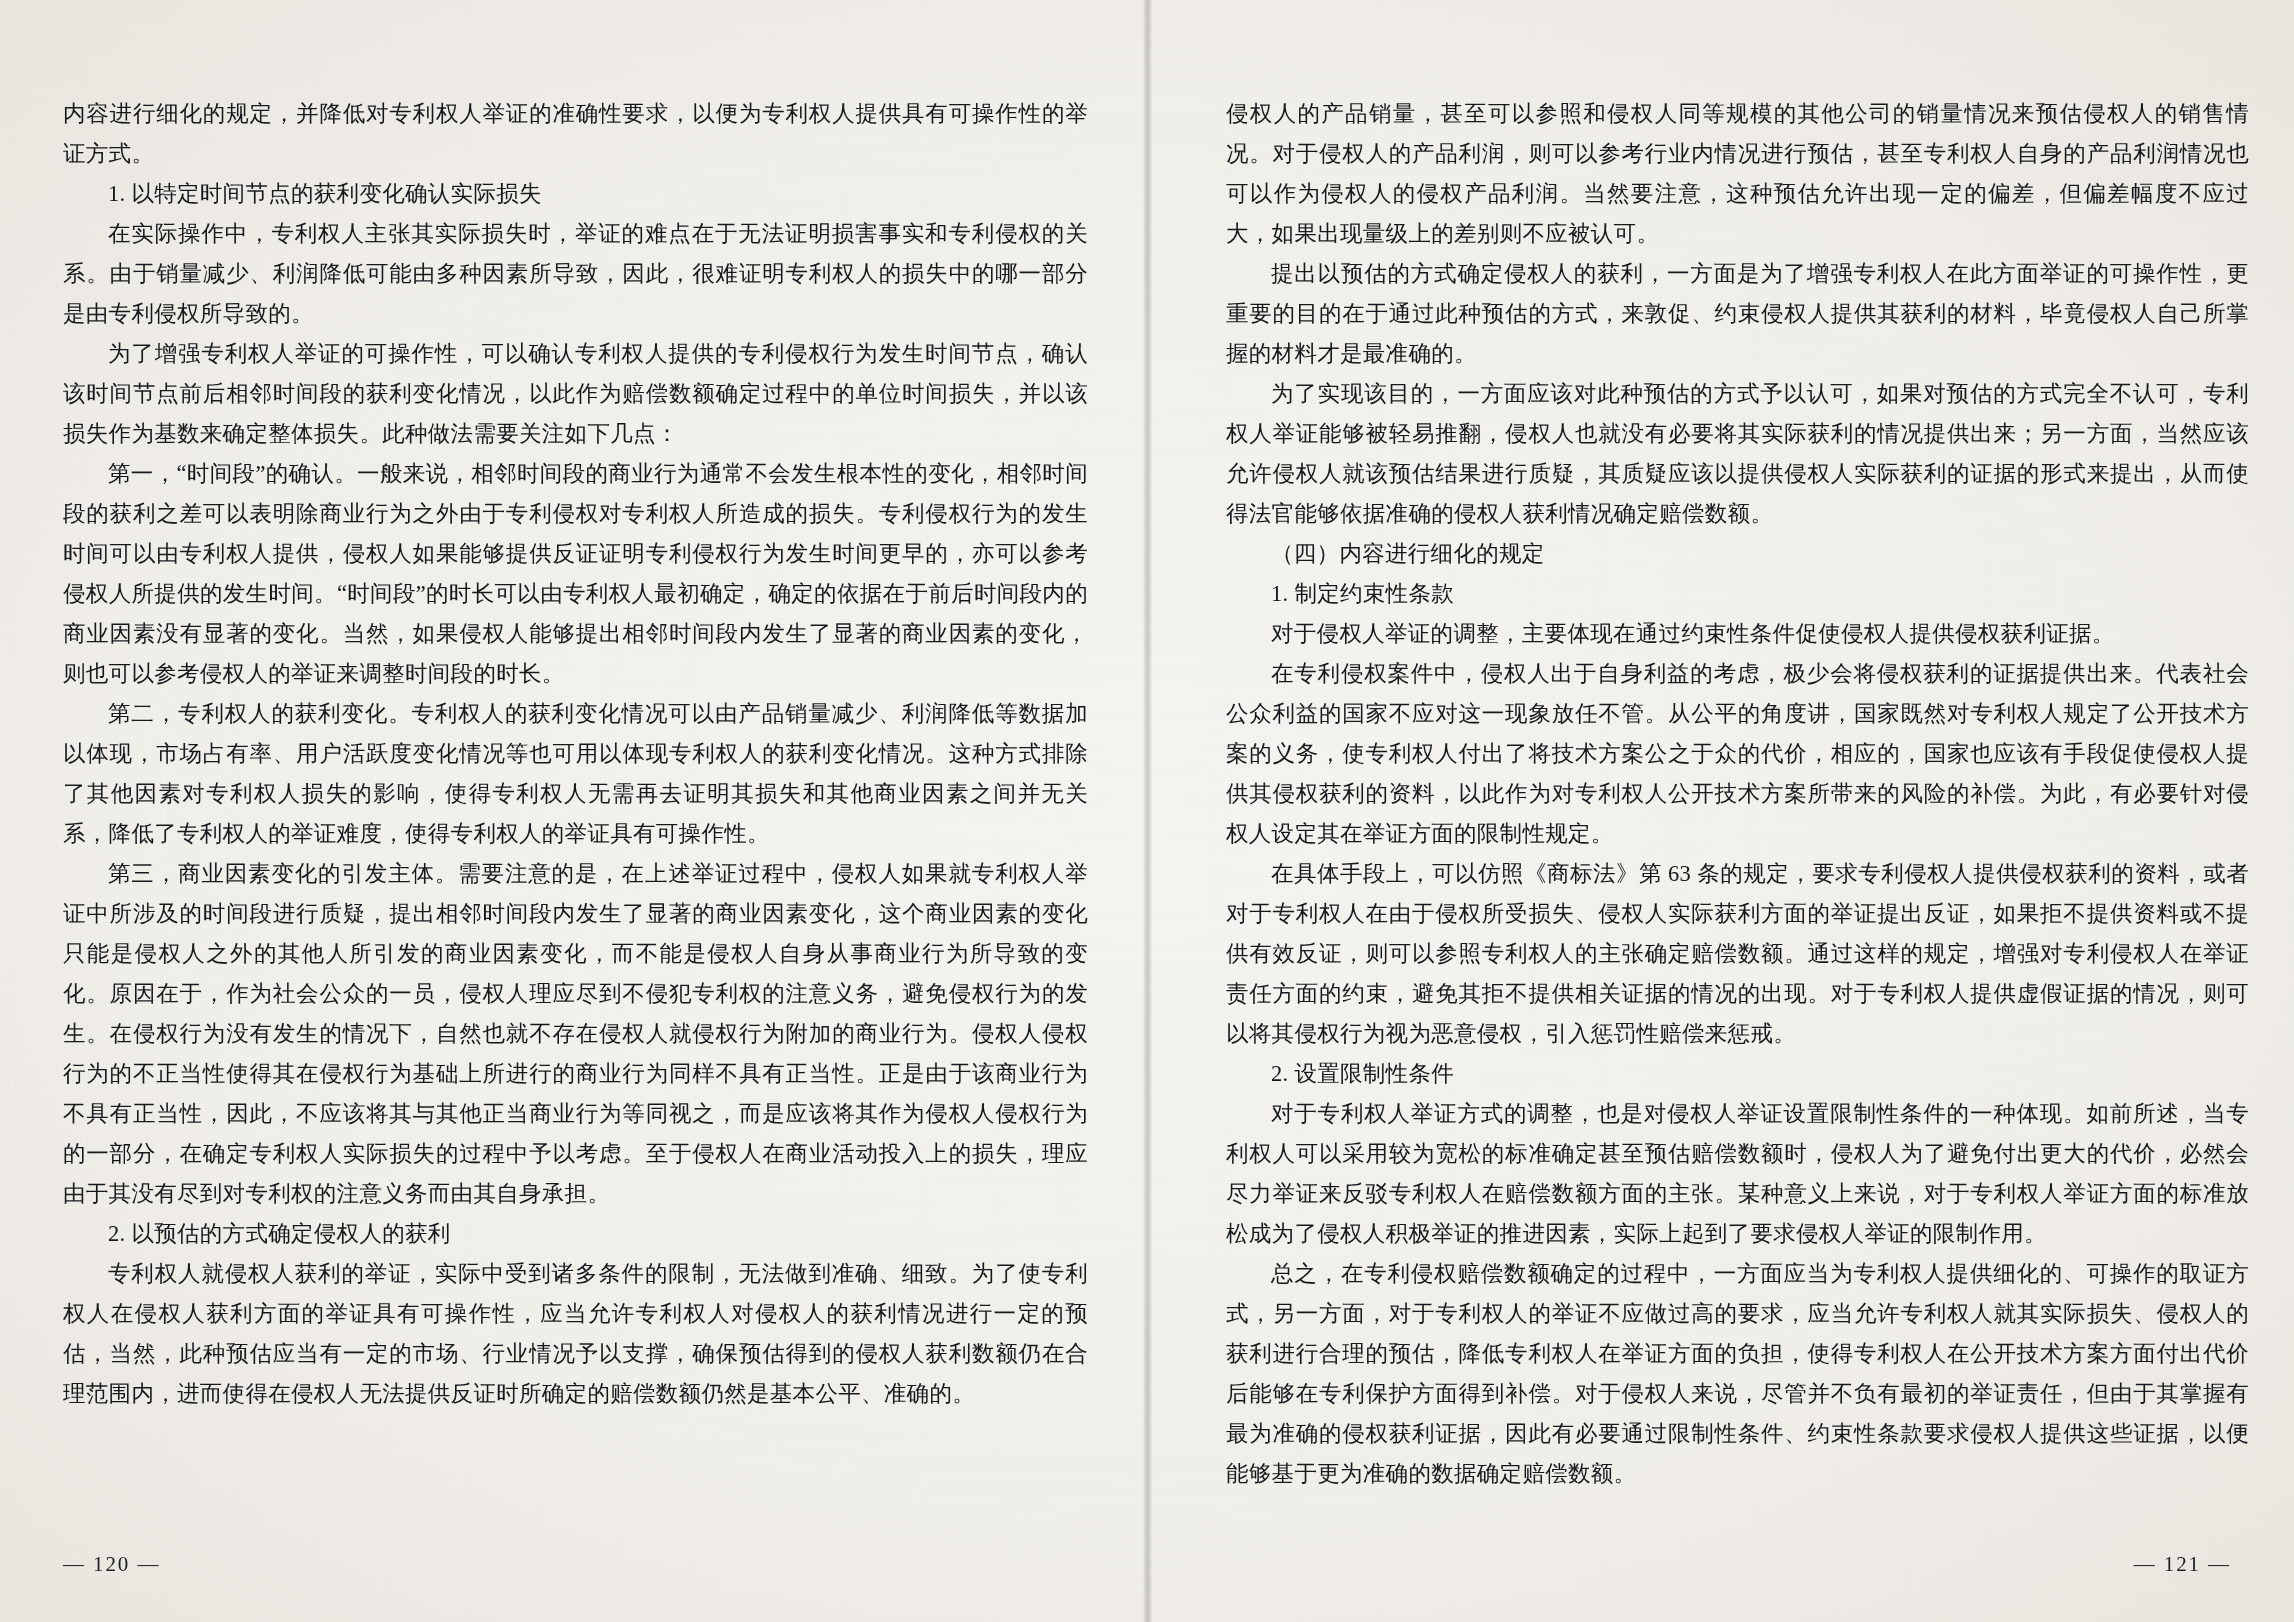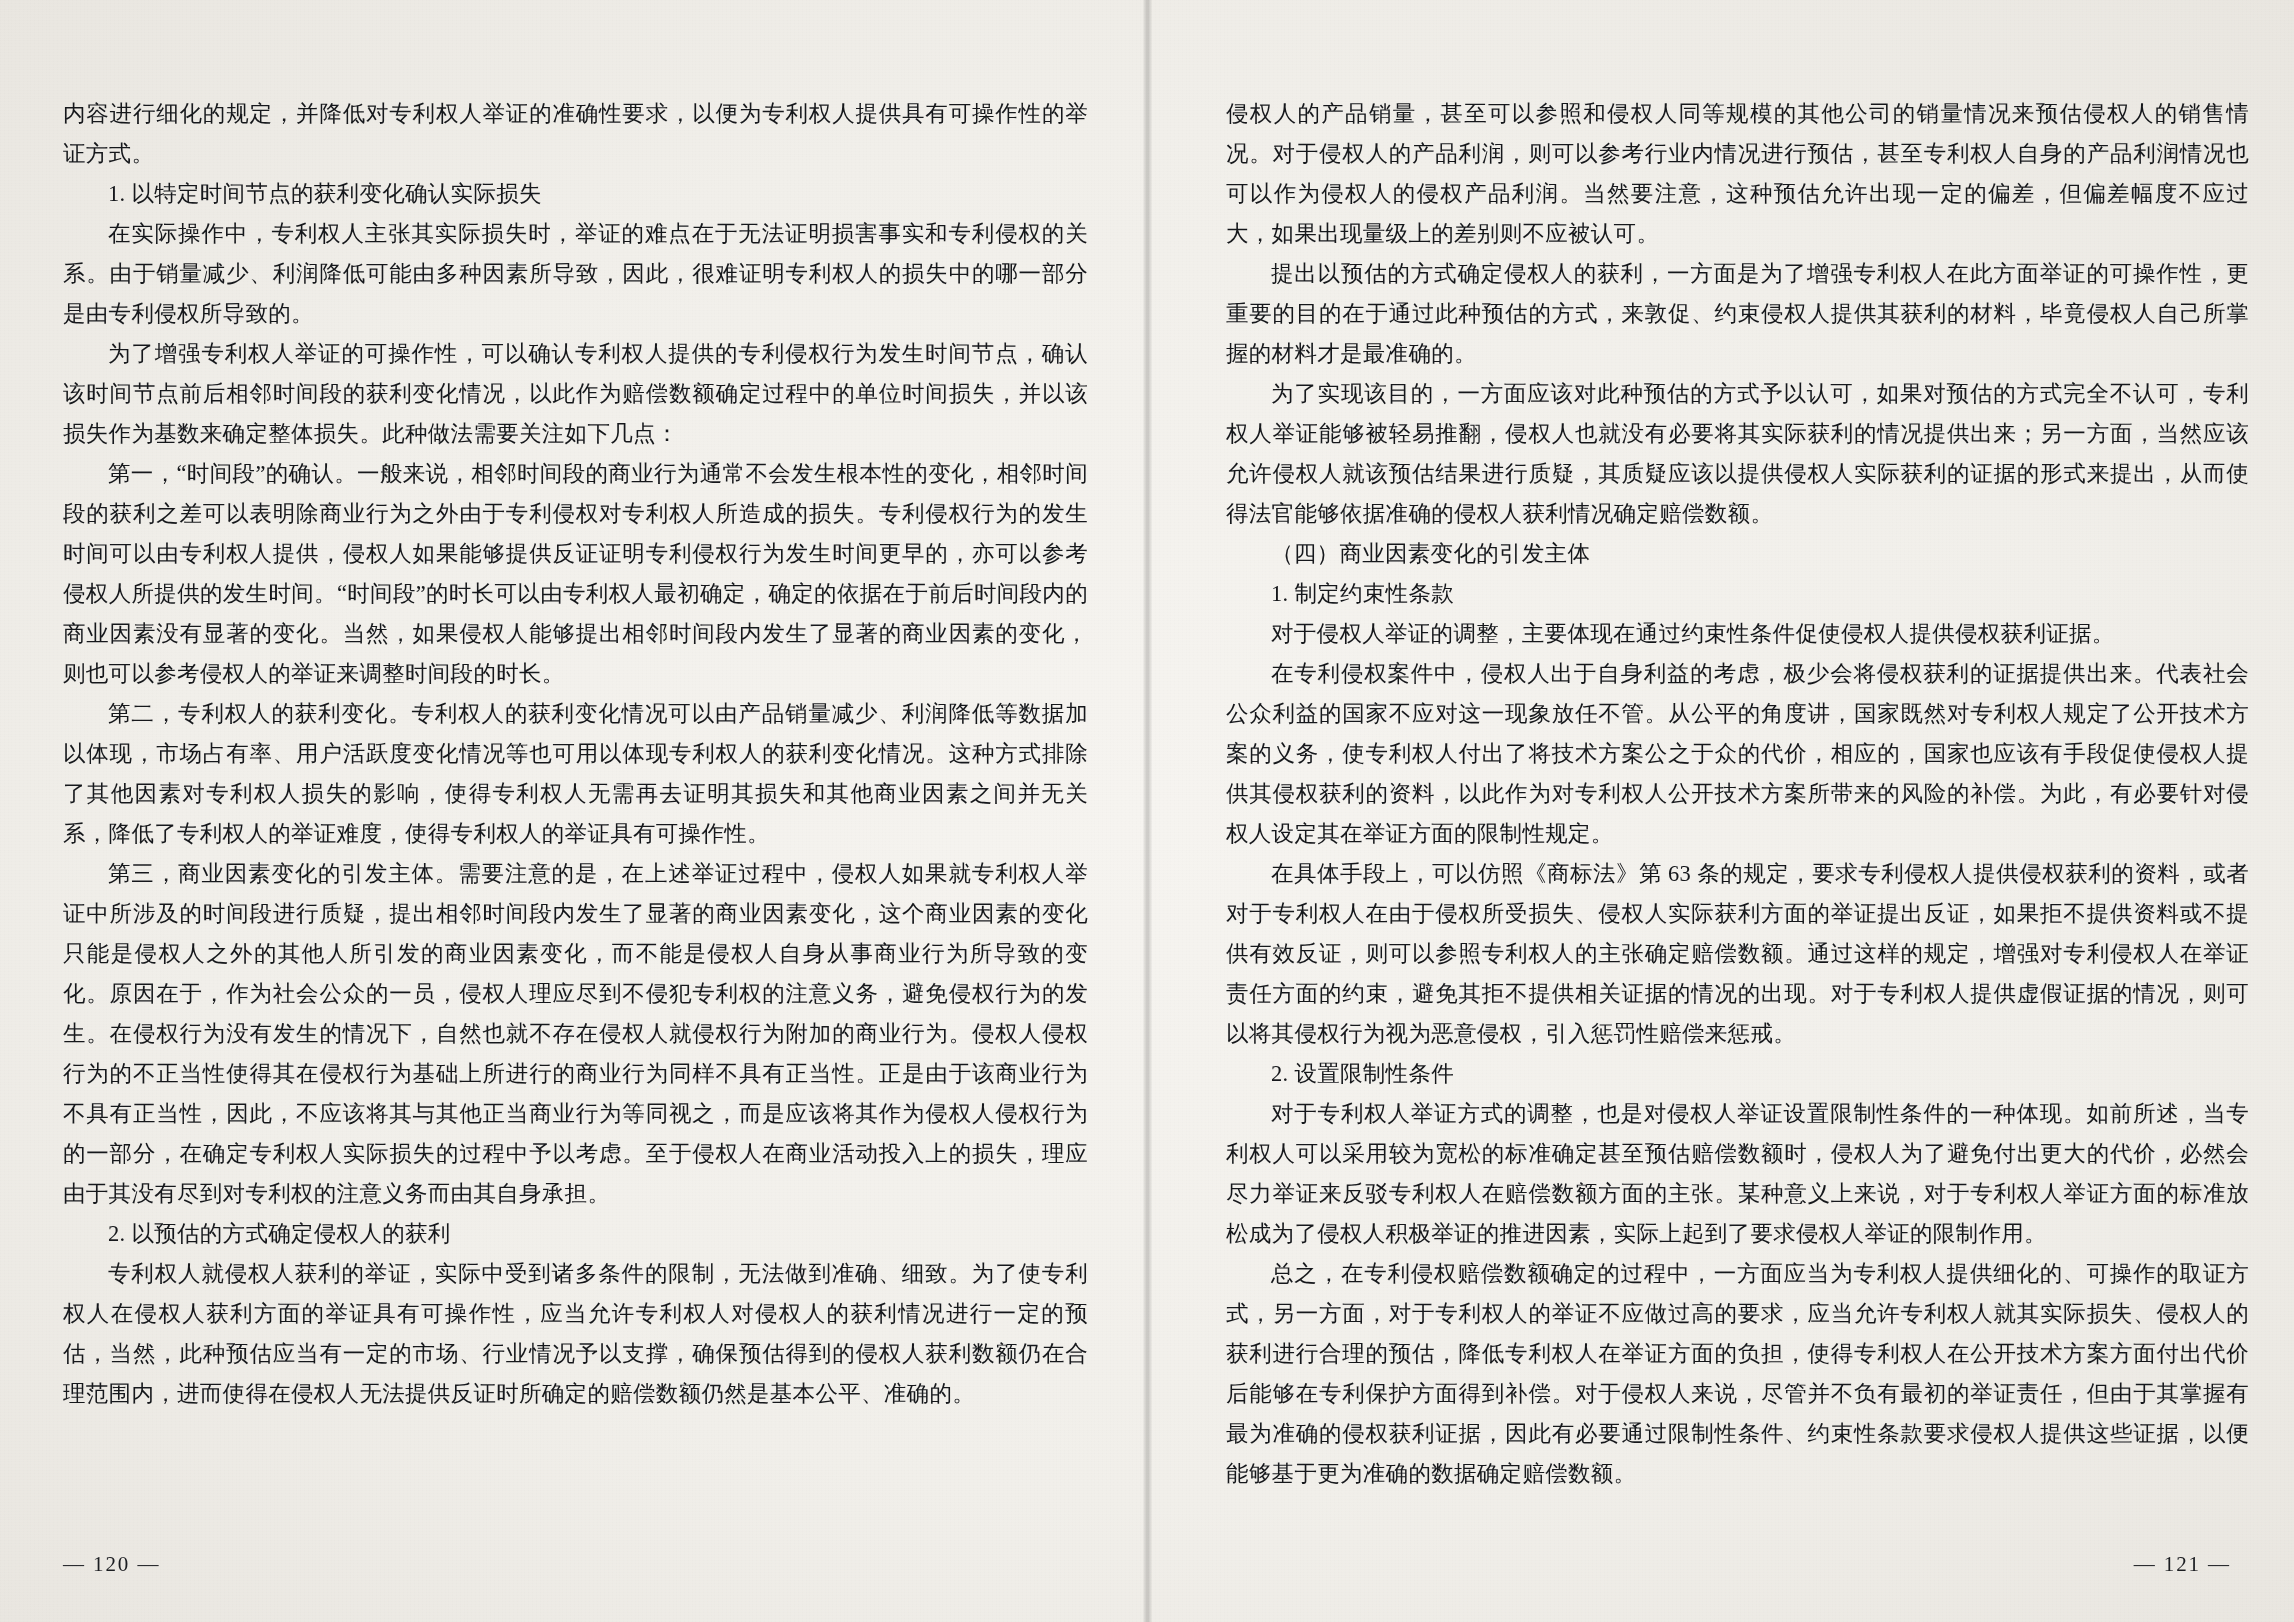--- a/index.html
+++ b/index.html
@@ -103,21 +103,21 @@
       <p class="indent">专利权人就侵权人获利的举证，实际中受到诸多条件的限制，无法做到准确、细致。为了使专利权人在侵权人获利方面的举证具有可操作性，应当允许专利权人对侵权人的获利情况进行一定的预估，当然，此种预估应当有一定的市场、行业情况予以支撑，确保预估得到的侵权人获利数额仍在合理范围内，进而使得在侵权人无法提供反证时所确定的赔偿数额仍然是基本公平、准确的。</p>
     </div>
     <div class="folio folio-left">— 120 —</div>
   </div>
 
   <div class="page page-right">
     <div class="text-block">
       <p class="body">侵权人的产品销量，甚至可以参照和侵权人同等规模的其他公司的销量情况来预估侵权人的销售情况。对于侵权人的产品利润，则可以参考行业内情况进行预估，甚至专利权人自身的产品利润情况也可以作为侵权人的侵权产品利润。当然要注意，这种预估允许出现一定的偏差，但偏差幅度不应过大，如果出现量级上的差别则不应被认可。</p>
       <p class="indent">提出以预估的方式确定侵权人的获利，一方面是为了增强专利权人在此方面举证的可操作性，更重要的目的在于通过此种预估的方式，来敦促、约束侵权人提供其获利的材料，毕竟侵权人自己所掌握的材料才是最准确的。</p>
       <p class="indent">为了实现该目的，一方面应该对此种预估的方式予以认可，如果对预估的方式完全不认可，专利权人举证能够被轻易推翻，侵权人也就没有必要将其实际获利的情况提供出来；另一方面，当然应该允许侵权人就该预估结果进行质疑，其质疑应该以提供侵权人实际获利的证据的形式来提出，从而使得法官能够依据准确的侵权人获利情况确定赔偿数额。</p>
-      <p class="heading">（四）商业因素变化的引发主体</p>
+      <p class="heading">（四）内容进行细化的规定</p>
       <p class="heading">1. 制定约束性条款</p>
       <p class="indent">对于侵权人举证的调整，主要体现在通过约束性条件促使侵权人提供侵权获利证据。</p>
       <p class="indent">在专利侵权案件中，侵权人出于自身利益的考虑，极少会将侵权获利的证据提供出来。代表社会公众利益的国家不应对这一现象放任不管。从公平的角度讲，国家既然对专利权人规定了公开技术方案的义务，使专利权人付出了将技术方案公之于众的代价，相应的，国家也应该有手段促使侵权人提供其侵权获利的资料，以此作为对专利权人公开技术方案所带来的风险的补偿。为此，有必要针对侵权人设定其在举证方面的限制性规定。</p>
       <p class="indent">在具体手段上，可以仿照《商标法》第 63 条的规定，要求专利侵权人提供侵权获利的资料，或者对于专利权人在由于侵权所受损失、侵权人实际获利方面的举证提出反证，如果拒不提供资料或不提供有效反证，则可以参照专利权人的主张确定赔偿数额。通过这样的规定，增强对专利侵权人在举证责任方面的约束，避免其拒不提供相关证据的情况的出现。对于专利权人提供虚假证据的情况，则可以将其侵权行为视为恶意侵权，引入惩罚性赔偿来惩戒。</p>
       <p class="heading">2. 设置限制性条件</p>
       <p class="indent">对于专利权人举证方式的调整，也是对侵权人举证设置限制性条件的一种体现。如前所述，当专利权人可以采用较为宽松的标准确定甚至预估赔偿数额时，侵权人为了避免付出更大的代价，必然会尽力举证来反驳专利权人在赔偿数额方面的主张。某种意义上来说，对于专利权人举证方面的标准放松成为了侵权人积极举证的推进因素，实际上起到了要求侵权人举证的限制作用。</p>
       <p class="indent">总之，在专利侵权赔偿数额确定的过程中，一方面应当为专利权人提供细化的、可操作的取证方式，另一方面，对于专利权人的举证不应做过高的要求，应当允许专利权人就其实际损失、侵权人的获利进行合理的预估，降低专利权人在举证方面的负担，使得专利权人在公开技术方案方面付出代价后能够在专利保护方面得到补偿。对于侵权人来说，尽管并不负有最初的举证责任，但由于其掌握有最为准确的侵权获利证据，因此有必要通过限制性条件、约束性条款要求侵权人提供这些证据，以便能够基于更为准确的数据确定赔偿数额。</p>
     </div>
     <div class="folio folio-right">— 121 —</div>
   </div>

